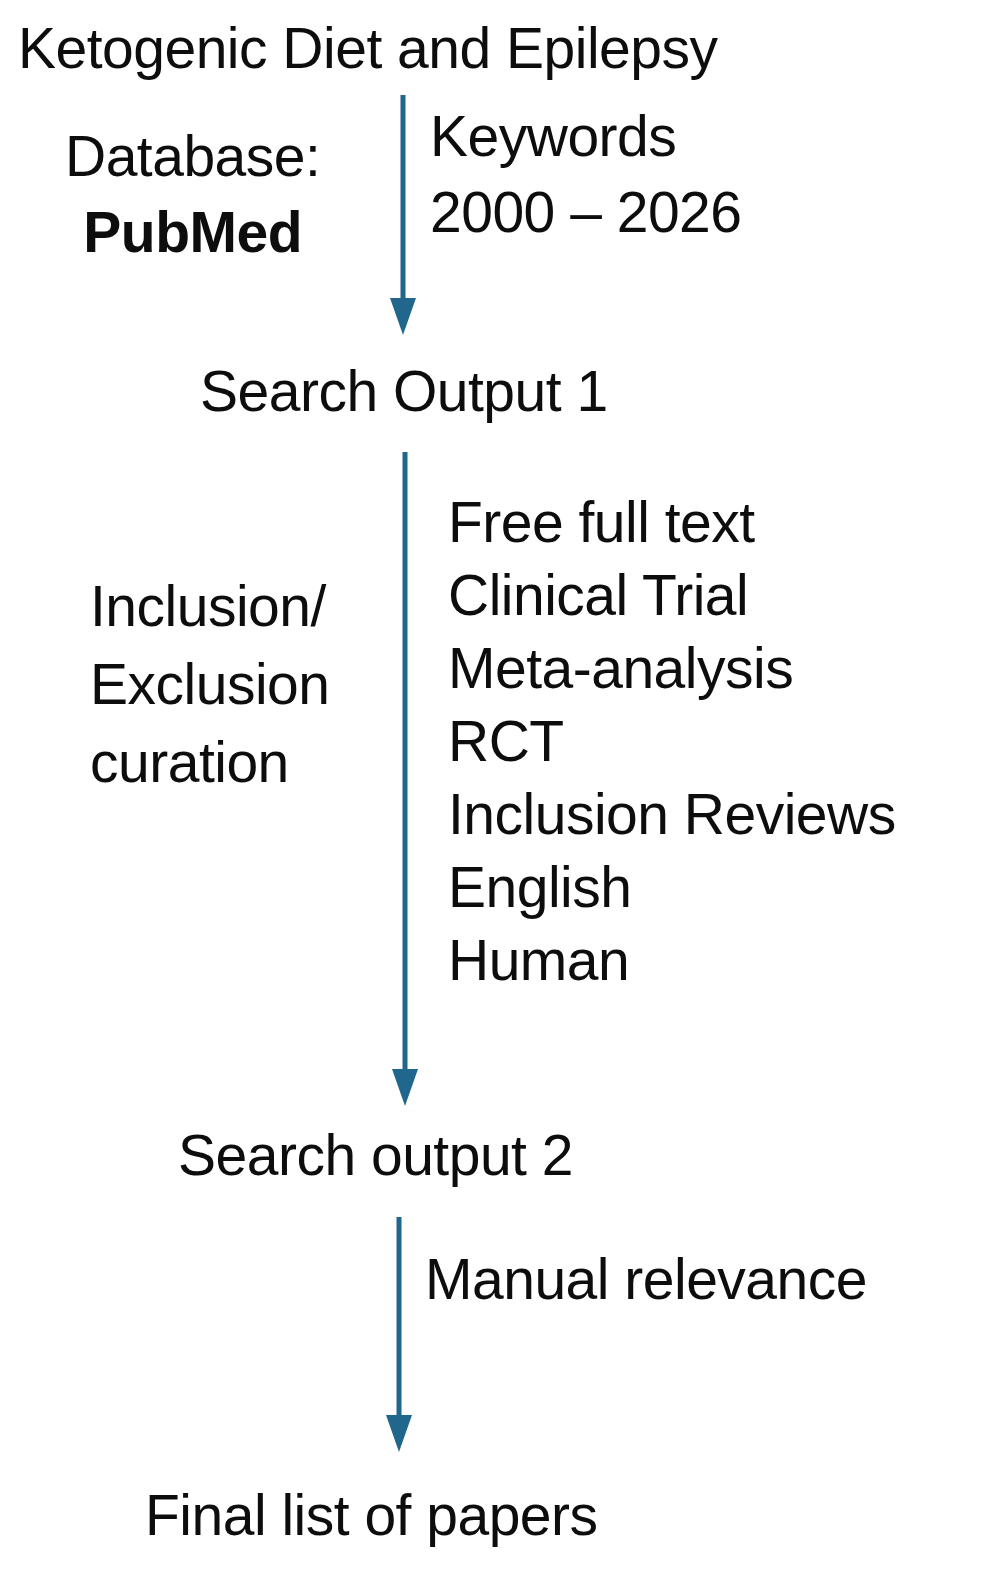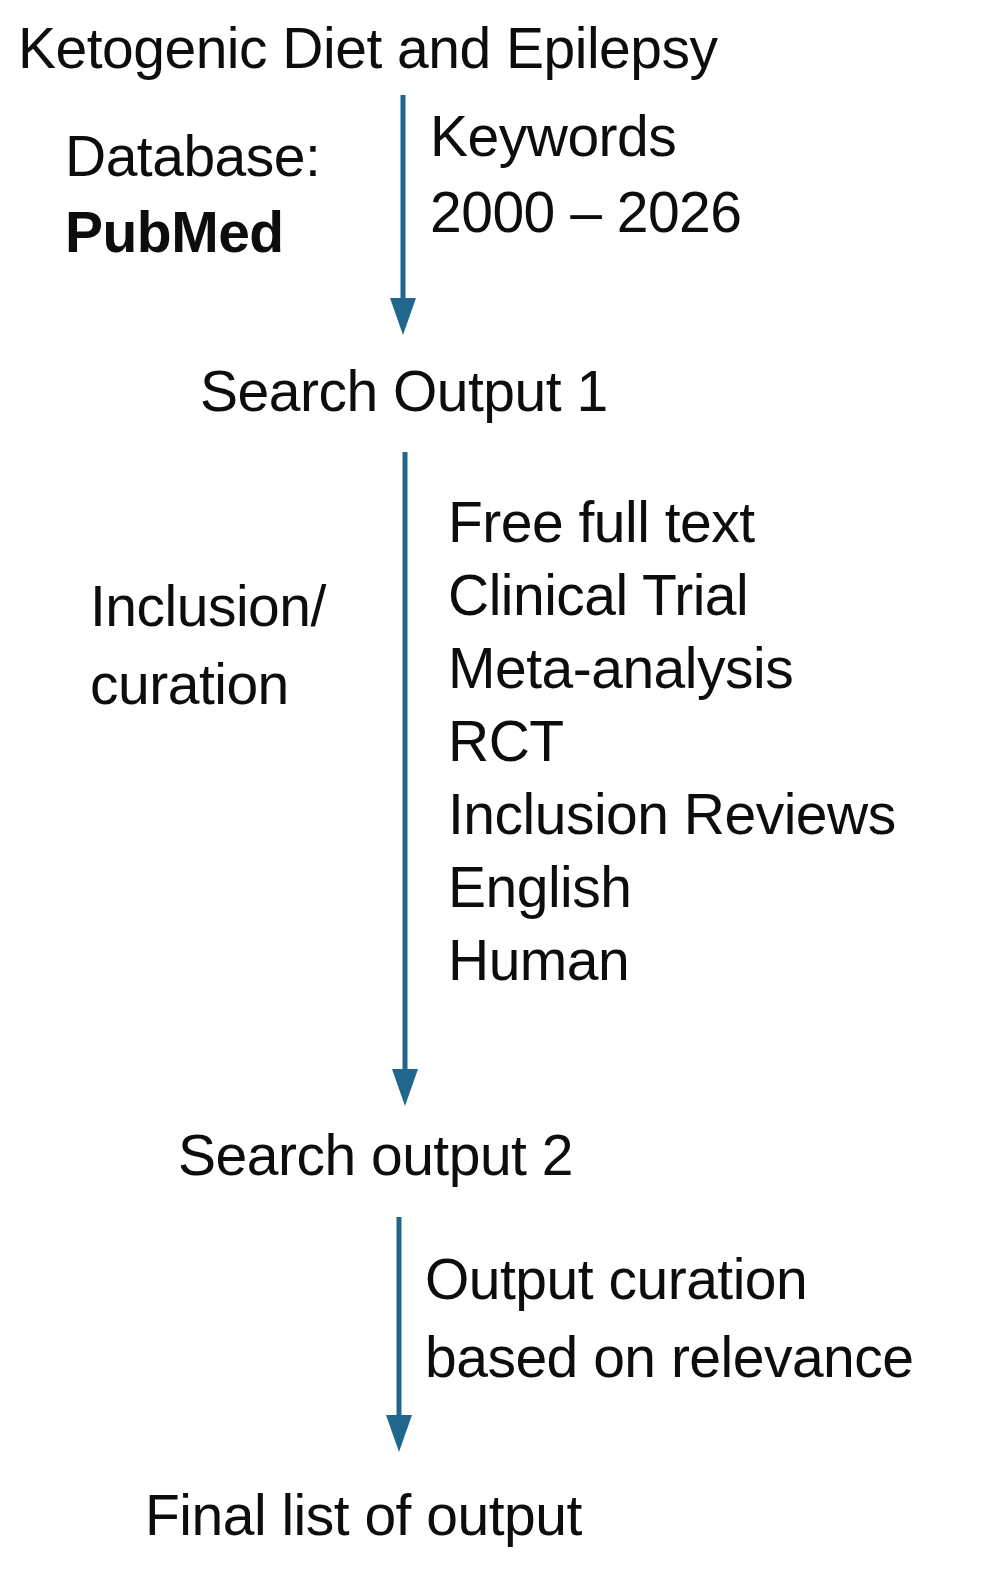--- a/index.html
+++ b/index.html
@@ -16,21 +16,21 @@
     color:var(--text);
     overflow:hidden;
   }
   .txt{
     position:absolute;
     font-size:57px;
     line-height:76px;
     letter-spacing:-0.5px;
     white-space:nowrap;
   }
-  .bold{font-weight:700;}
+  .bold{font-weight:700;text-align:center;}
   .filters{line-height:73px;}
   .lh78{line-height:78px;}
   
   .arrow{position:absolute;width:26px;}
   .shaft{
     position:absolute;left:50%;transform:translateX(-50%);
     width:5px;background:var(--arrow);top:0;
   }
   .head{
     position:absolute;left:50%;transform:translateX(-50%);
@@ -73,20 +73,21 @@
 
   <div class="txt" style="left:200px;top:353px;">Search Output 1</div>
 
   <div class="arrow a2">
     <div class="shaft"></div>
     <div class="head"></div>
   </div>
 
   <div class="txt lh78" style="left:90px;top:567px;">
     <div>Inclusion/</div>
+    <div>Exclusion</div>
     <div>curation</div>
   </div>
 
   <div class="txt filters" style="left:448px;top:486px;">
     <div>Free full text</div>
     <div>Clinical Trial</div>
     <div>Meta-analysis</div>
     <div>RCT</div>
     <div>Inclusion Reviews</div>
     <div>English</div>
@@ -94,19 +95,18 @@
   </div>
 
   <div class="txt" style="left:178px;top:1117px;">Search output 2</div>
 
   <div class="arrow a3">
     <div class="shaft"></div>
     <div class="head"></div>
   </div>
 
   <div class="txt lh78" style="left:425px;top:1240px;">
-    <div>Output curation</div>
-    <div>based on relevance</div>
+    <div>Manual relevance</div>
   </div>
 
-  <div class="txt" style="left:145px;top:1477px;">Final list of output</div>
+  <div class="txt" style="left:145px;top:1477px;">Final list of papers</div>
 
 </div>
 
 </body></html>

